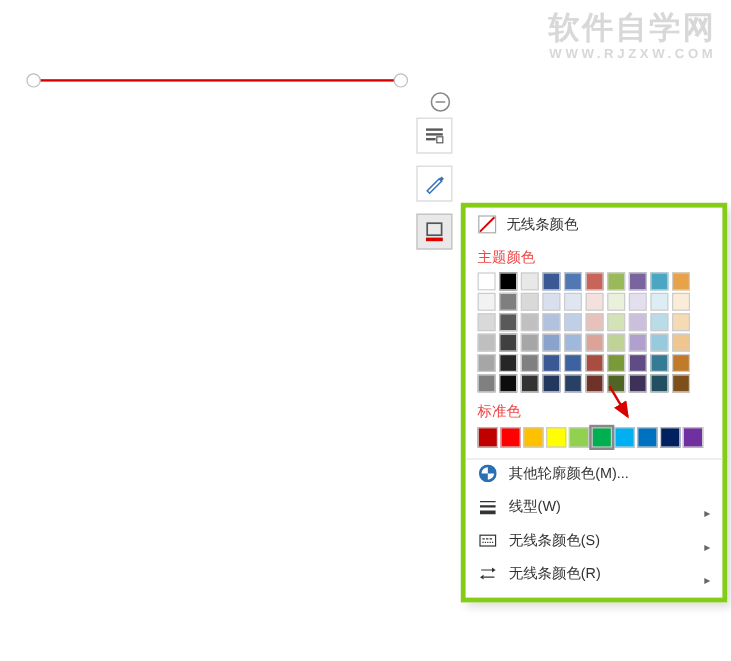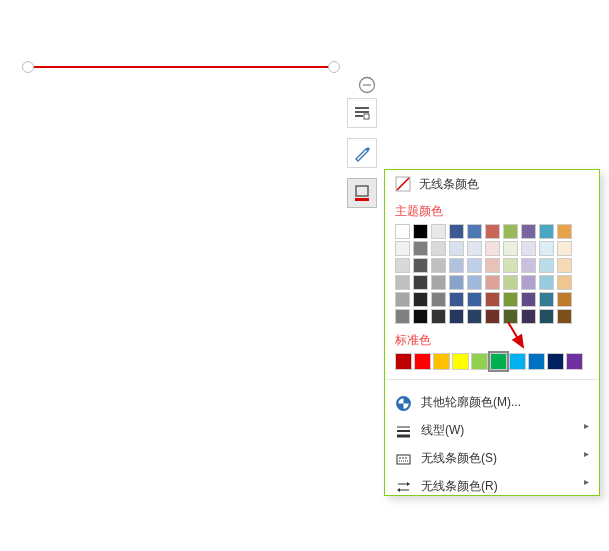--- a/index.html
+++ b/index.html
@@ -7,32 +7,32 @@
 .line-obj{position:absolute;left:27px;top:60px;width:308px;height:14px}
 .endpoint{position:absolute;width:10px;height:10px;border:1px solid #bdbdbd;border-radius:50%;background:#fff;top:1px}
 .ep-l{left:-5px}.ep-r{right:-5px}
 .red-line{position:absolute;left:0;right:0;top:6px;height:2px;background:#d90000}
 .ctx-btn{position:absolute;width:30px;height:30px;border:1px solid #d6d6d6;background:#fff;display:flex;align-items:center;justify-content:center;box-sizing:border-box}
 .ctx-btn.nb{border:none}
 .ctx-minus{left:352px;top:70px}
 .ctx-1{left:347px;top:98px}
 .ctx-2{left:347px;top:138px}
 .ctx-3{left:347px;top:178px;background:#e9e9e9;border-color:#bdbdbd}
-.panel{position:absolute;left:384px;top:169px;width:214px;border:1px solid #84cc16;background:#fff;box-shadow:4px 4px 8px rgba(0,0,0,.15)}
+.panel{position:absolute;left:384px;top:169px;width:214px;border:4px solid #84cc16;background:#fff;box-shadow:4px 4px 8px rgba(0,0,0,.15)}
 .row{display:flex;align-items:center;height:28px;padding:0 10px}
 .lbl{margin-left:8px}
 .section-title{padding:5px 10px 4px;color:#ef4444}
 .swatch-row{display:flex;padding:0 10px;margin-bottom:2px}
 .sw{width:15px;height:15px;margin-right:3px;box-sizing:border-box;border:1px solid #ccc}
 .sw:last-child{margin-right:0}
 .std-row{display:flex;padding:0 10px 6px}
 .std{width:17px;height:17px;margin-right:2px;box-sizing:border-box;border:1px solid #ccc}
 .std.sel{outline:2px solid #888;outline-offset:0}
 .sep{height:1px;background:#e3e3e3;margin:3px 0}
-.menuitem{display:flex;align-items:flex-end;height:28px;padding:0 10px;position:relative}
+.menuitem{display:flex;align-items:flex-start;height:28px;padding:0 10px;position:relative}
 .mi-icon{width:16px;height:16px;display:flex;align-items:center;justify-content:center;flex-shrink:0}
 .mi-label{margin-left:10px}
 .chev{position:absolute;right:10px;top:50%;transform:translateY(-50%);font-size:10px;color:#666}
 .arrow-annot{position:absolute;left:505px;top:319px;pointer-events:none}
 .wm{position:absolute;right:12px;top:8px;text-align:right;color:#d8d8d8;font-weight:700;letter-spacing:2px;line-height:1.2}
 .wm .l1{font-size:26px}
 .wm .l2{font-size:11px;letter-spacing:3px}
 </style>
 </head>
 <body>
@@ -217,13 +217,17 @@
 
   <svg class="arrow-annot" width="40" height="40">
     <defs>
         <marker id="ah" markerWidth="8" markerHeight="8" refX="6" refY="3" orient="auto">
           <path d="M0 0 L7 3 L0 6 Z" fill="#d90000"></path>
         </marker>
       </defs>
     <line x1="3" y1="3" x2="18" y2="28" stroke="#d90000" stroke-width="2" marker-end="url(#ah)"></line>
   </svg>
 
+  <div class="wm">
+    <div class="l1">软件自学网</div>
+    <div class="l2">WWW.RJZXW.COM</div>
+  </div>
 </div>
 
 </body></html>

